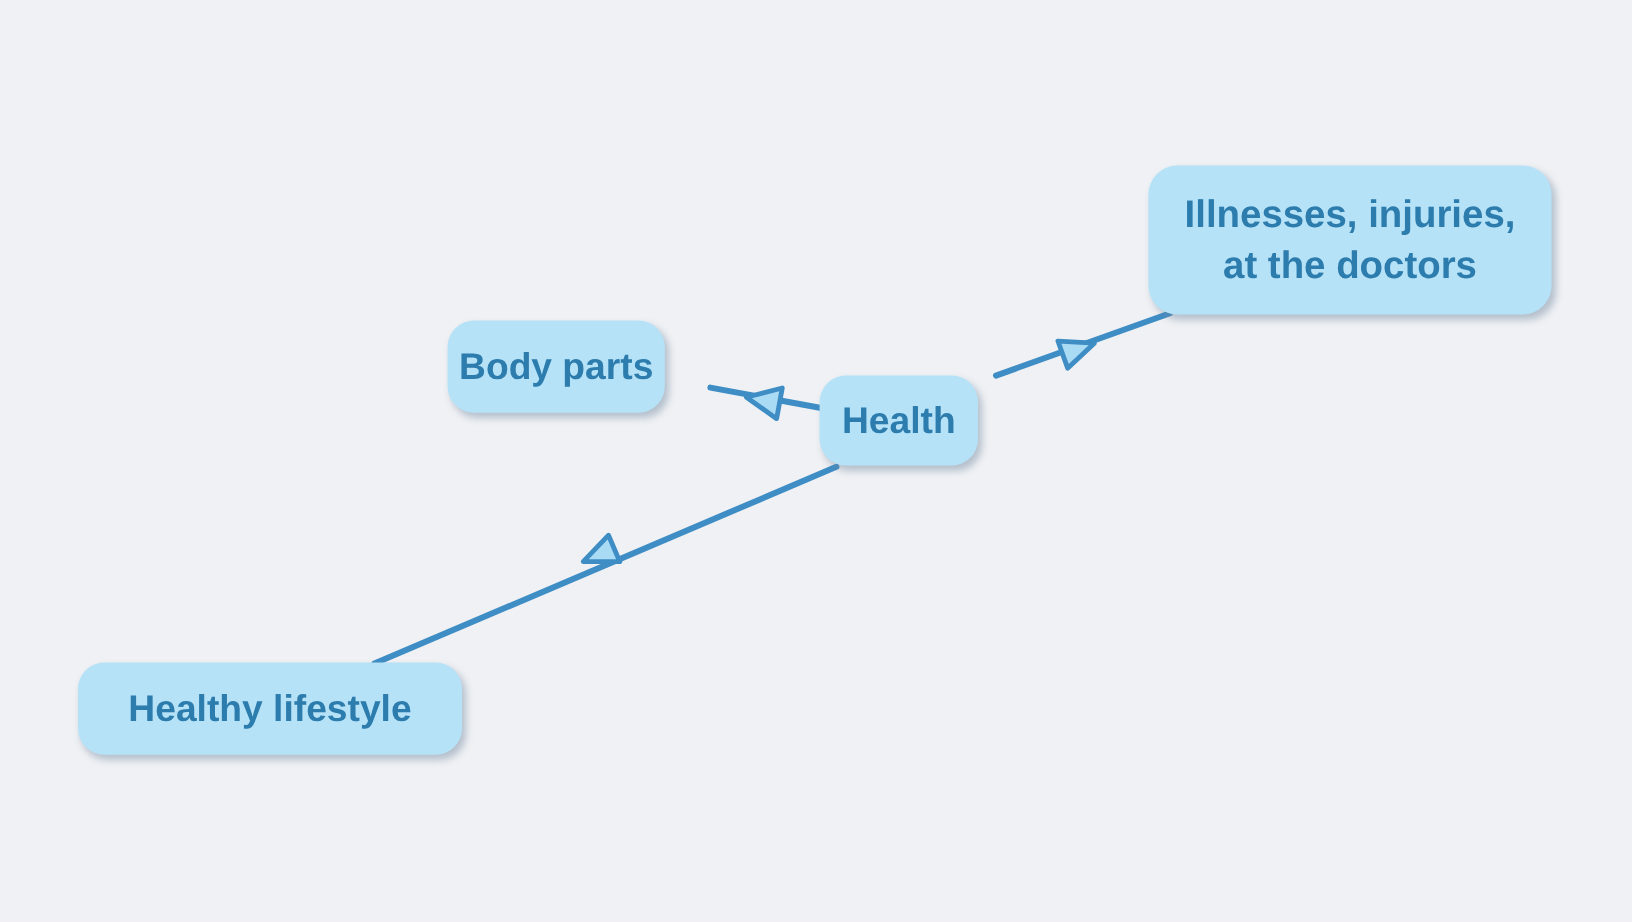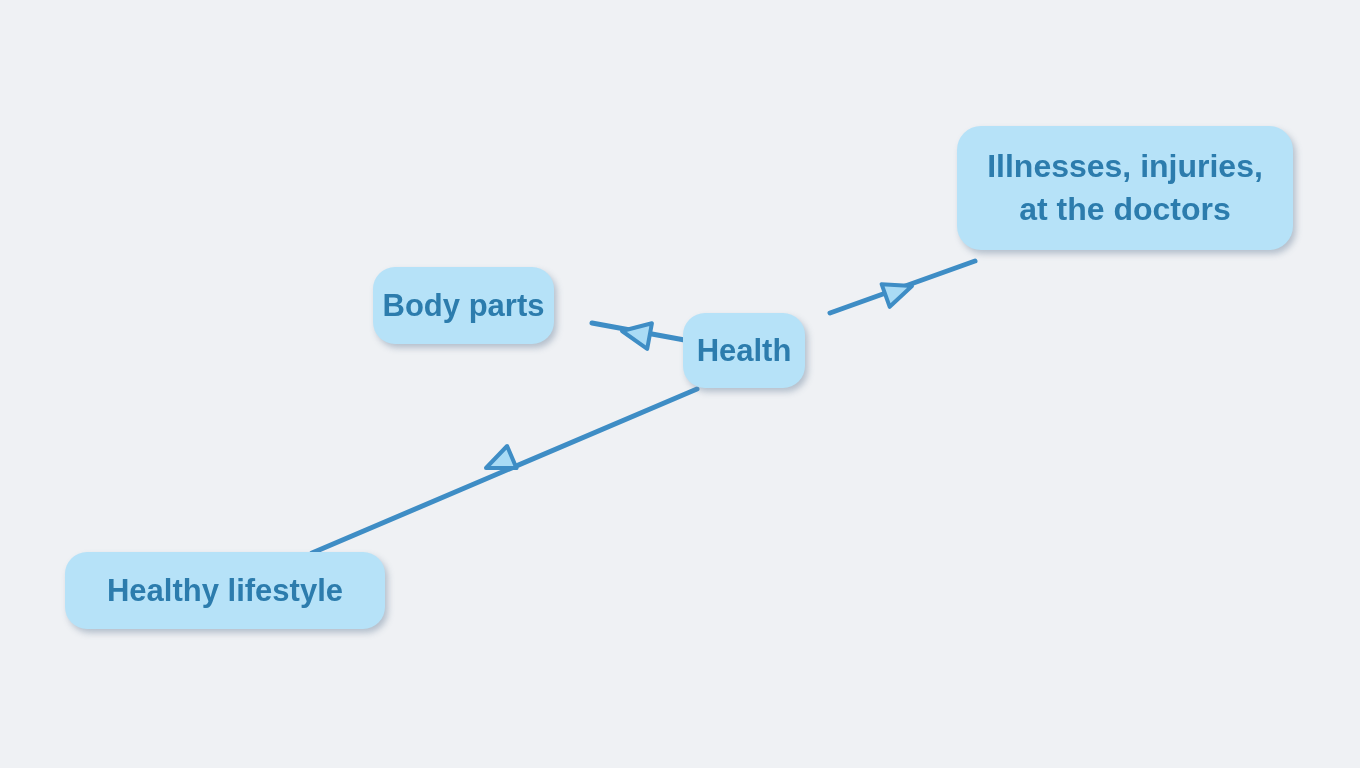--- a/index.html
+++ b/index.html
@@ -45,23 +45,23 @@
     display: flex;
     align-items: center;
     justify-content: center;
     text-align: center;
     border-radius: 22px;
     box-shadow: 3px 4px 6px rgba(110, 132, 158, 0.45);
     white-space: pre-line;
     line-height: 1.35;
     cursor: default;
   }
-  .node-illnesses   { left: 957px; top: 126px; width: 336px; height: 124px; border-radius: 24px; font-size: 32px; }
+  .node-illnesses   { left: 957px; top: 138px; width: 336px; height: 124px; border-radius: 24px; font-size: 32px; }
   .node-body-parts  { left: 373px; top: 267px; width: 181px; height: 77px; text-align: center; }
-  .node-health      { left: 683px; top: 313px; width: 122px; height: 75px; }
+  .node-health      { left: 683px; top: 313px; width: 132px; height: 75px; }
   .node-healthy     { left: 65px;  top: 552px; width: 320px; height: 77px; }
 </style>
 </head>
 <body>
 
 <div class="canvas">
 
   <svg class="edges" viewBox="0 0 1360 768">
 
     <line x1="690" y1="341" x2="592" y2="323"></line>

